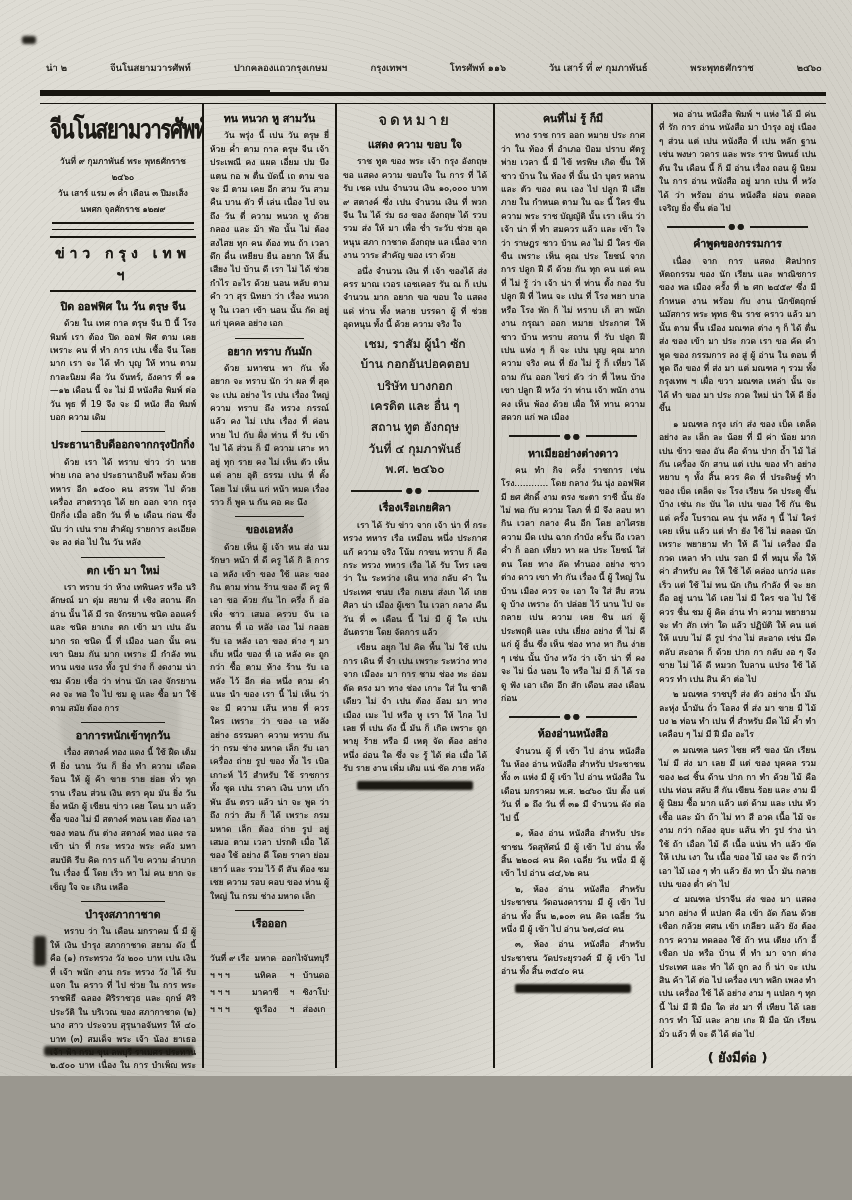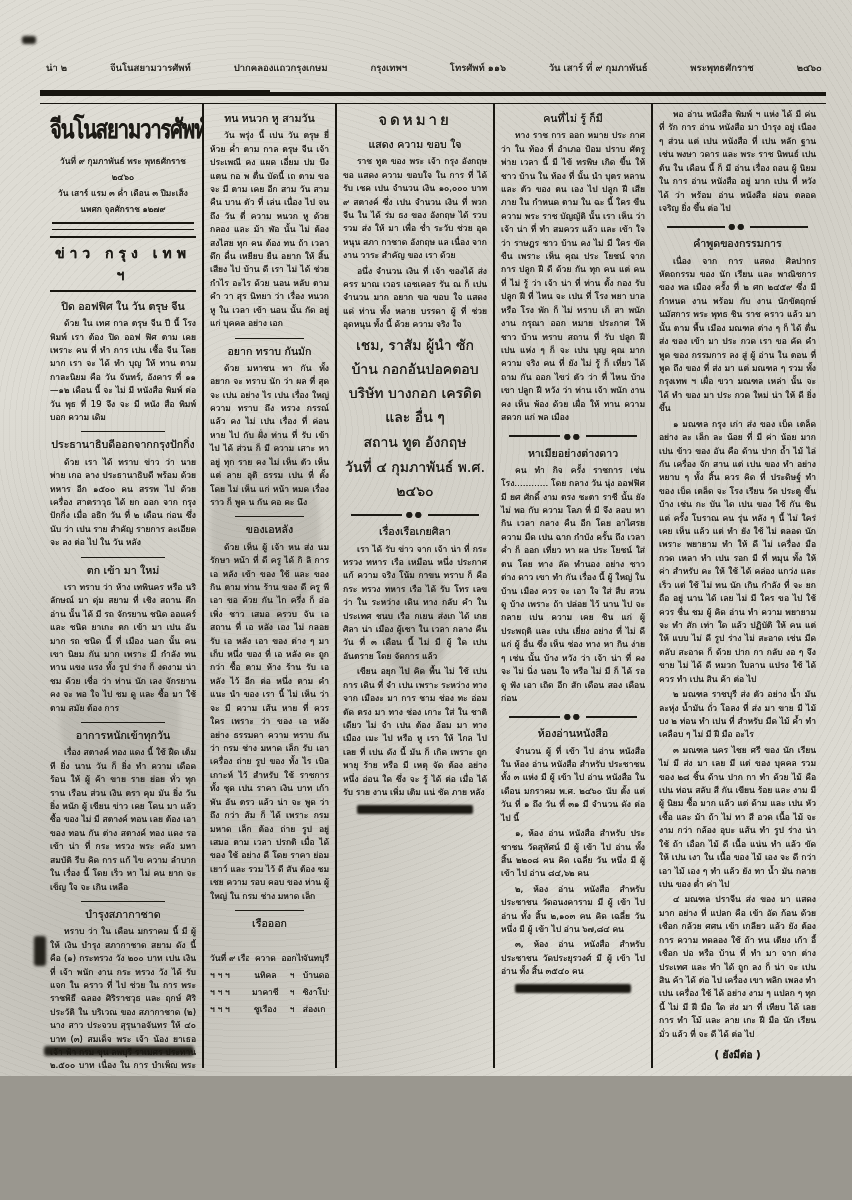--- a/index.html
+++ b/index.html
@@ -32,35 +32,35 @@
   .masthead{font-family:"DejaVu Serif",serif;font-weight:700;font-size:20px;
     text-align:center;letter-spacing:-1px;transform:scaleY(1.3);transform-origin:top;
     margin:2px 0 14px 0;white-space:nowrap;}
   .dateline{margin:2px 0 4px 0;}
   .dateline div{text-align:center;font-size:8.4px;line-height:1.9;}
   .rule2{height:5px;border-top:2px solid #17150f;border-bottom:1px solid #17150f;margin:4px 2px 6px 2px;}
   .boxhead{border-top:2px solid #17150f;border-bottom:2px solid #17150f;
     text-align:center;font-weight:700;font-size:14px;letter-spacing:5px;
     padding:4px 0;margin:4px 0 8px 0;}
   .bighead{text-align:center;font-weight:400;font-size:15px;letter-spacing:3px;margin:2px 0 6px 0;}
-  .head{text-align:center;font-weight:400;font-size:10.6px;margin:6px 0 4px 0;line-height:1.25;}
+  .head{text-align:center;font-weight:700;font-size:10.6px;margin:6px 0 4px 0;line-height:1.25;}
   .body{font-size:8.5px;line-height:1.58;text-align:justify;text-indent:14px;margin:2px 0;}
-  .centerline{font-size:14px;line-height:1.7;text-align:center;margin:1px 0;}
+  .centerline{font-size:12px;line-height:1.7;text-align:center;margin:1px 16px;}
   .sep{border:0;border-top:1.5px solid #1b1913;width:58%;margin:7px auto 5px auto;height:0;}
   .sepdot{display:flex;align-items:center;margin:7px 8px 5px 8px;}
   .sepdot:before,.sepdot:after{content:"";flex:1;border-top:2px solid #1b1913;}
   .sepdot i{font-style:normal;font-size:8px;padding:0 4px;letter-spacing:2px;}
   .shiptable{font-size:8.5px;margin-top:20px;}
   .shiptable .row{display:flex;line-height:2.0;}
   .shiptable .cell{white-space:nowrap;overflow:hidden;}
   .shiptable .cell:nth-child(1){width:33%;}
   .shiptable .cell:nth-child(2){width:27%;text-align:center;}
   .shiptable .cell:nth-child(3){width:18%;text-align:center;}
   .shiptable .cell:nth-child(4){width:22%;text-align:left;}
-  .continued{text-align:center;font-size:10px;font-weight:700;margin-top:6px;}
+  .continued{text-align:center;font-size:13px;font-weight:700;margin-top:6px;}
 
   
   .smudge{position:absolute;background:#17150f;filter:blur(1.4px);border-radius:3px;opacity:.92;}
   .blot{position:absolute;background:#25221a;filter:blur(2.5px);border-radius:50%;opacity:.75;}
   .inline-smudge{height:9px;background:#1b1913;filter:blur(1.2px);border-radius:2px;margin:5px 14px;}
 </style>
 </head>
 <body>
 
 <div class="page">
@@ -109,21 +109,21 @@
         <div class="head">อยาก ทราบ กันมัก</div>
         <p class="body">ด้วย มหาชน พา กัน ทั้ง อยาก จะ ทราบ นัก ว่า ผล ที่ สุด จะ เปน อย่าง ไร เปน เรื่อง ใหญ่ ความ ทราบ ถึง ทรวง กรรณ์ แล้ว คง ไม่ เปน เรื่อง ที่ ค่อน หาย ไป กับ ฝั่ง ท่าน ที่ รับ เข้า ไป ได้ ส่วน ก็ มี ความ เสาะ หา อยู่ ทุก ราย คง ไม่ เห็น ตัว เห็น แต่ ลาย อุติ ธรรม เปน ที่ ตั้ง โดย ไม่ เห็น แก่ หน้า หมด เรื่อง ราว ก็ พูด น กัน คอ คะ นึง</p>
         <div class="sep"></div>
         <div class="head">ของเอหลัง</div>
         <p class="body">ด้วย เห็น ผู้ เจ้า หน ส่ง นม รักษา หน้า ที่ ดี ครู ได้ กิ ลิ การ เอ หลัง เข้า ของ ใช้ และ ของ กิน ตาม ท่าน ร้าน ของ ดี ครู พี เอา ขอ ด้วย กัน ไก ครึ่ง ก็ อ่อ เพิ่ง ชาว เสมอ ครวบ จัน เอ สถาน ที่ เอ หลัง เอง ไม่ กลอย รับ เอ หลัง เอา ของ ต่าง ๆ มา เก็บ หนึ่ง ของ ที่ เอ หลัง คะ ถูก กว่า ซื้อ ตาม ห้าง ร้าน รับ เอ หลัง ไว้ อีก ต่อ หนึ่ง ตาม คำ แนะ นำ ของ เรา นี้ ไม่ เห็น ว่า จะ มี ความ เส้น หาย ที่ ควร ใคร เพราะ ว่า ของ เอ หลัง อย่าง ธรรมดา ความ ทราบ กัน ว่า กรม ช่าง มหาด เล็ก รับ เอา เครื่อง ถ่าย รูป ของ ทั้ง ไร เบิล เกาะห์ ไว้ สำหรับ ใช้ ราชการ ทั้ง ชุด เปน ราคา เงิน บาท เก้า พัน อัน ตรว แล้ว น่า จะ พูด ว่า ถึง กว่า ส้ม ก็ ได้ เพราะ กรม มหาด เล็ก ต้อง ถ่าย รูป อยู่ เสมอ ตาม เวลา ปรกติ เมื่อ ได้ ของ ใช้ อย่าง ดี โดย ราคา ย่อม เยาว์ และ รวม ไว้ ดี สัน ต้อง ชม เชย ความ รอบ คอบ ของ ท่าน ผู้ ใหญ่ ใน กรม ช่าง มหาด เล็ก</p>
         <div class="sep"></div>
         <div class="head">เรือออก</div>
         <div class="shiptable">
           <div class="row">
             <span class="cell">วันที่ ๙ เรือ</span>
-            <span class="cell">ควาด</span>
+            <span class="cell">มหาด</span>
             <span class="cell">ออกไป</span>
             <span class="cell">จันทบุรี</span>
           </div>
           <div class="row">
             <span class="cell">ฯ ฯ ฯ</span>
             <span class="cell">นทิคล</span>
             <span class="cell">ฯ</span>
             <span class="cell">บ้านดอน</span>
           </div>
           <div class="row">

